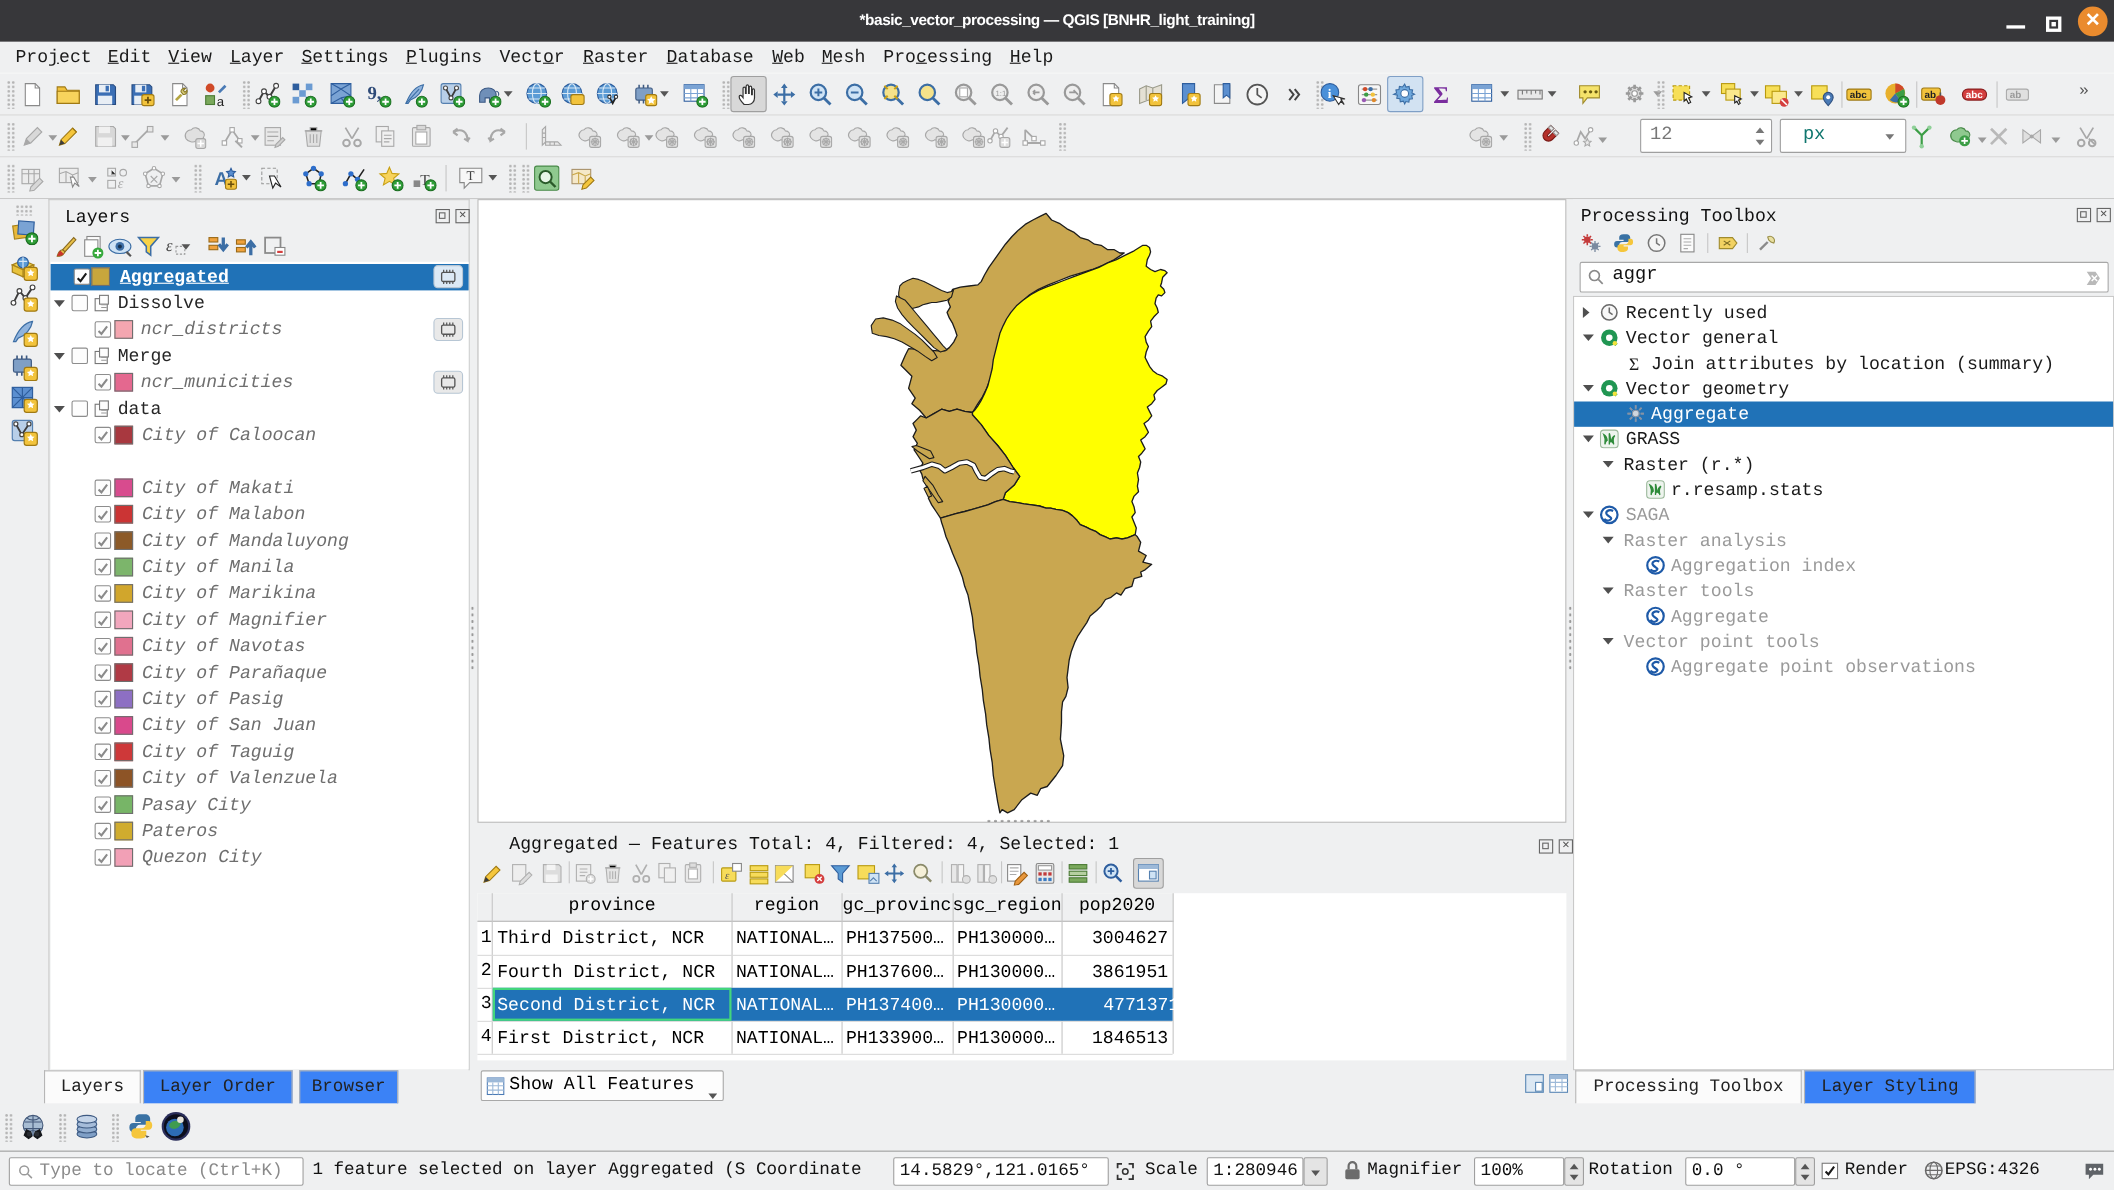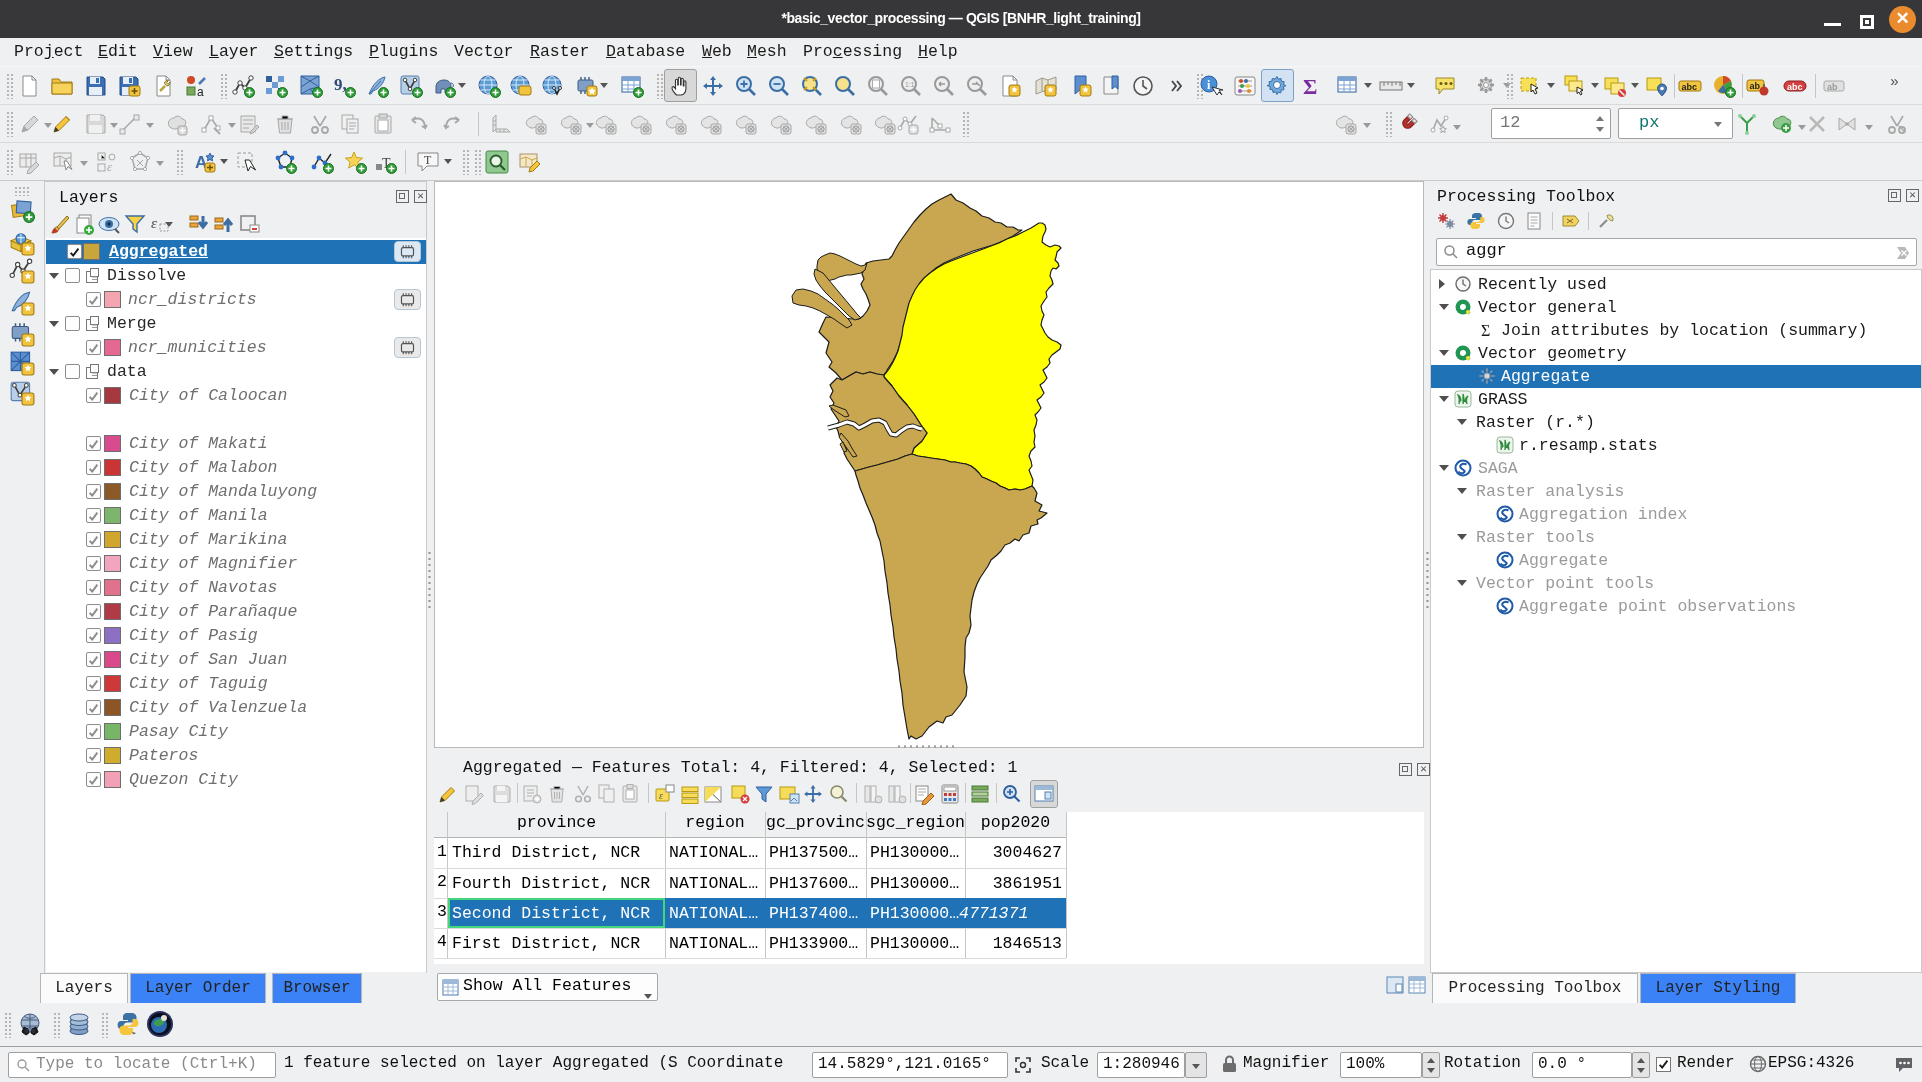--- a/index.html
+++ b/index.html
@@ -1421,21 +1421,21 @@
     <div class="abs" style="left:335px;top:62px;">PH137600…</div>
     <div class="abs" style="left:436px;top:62px;">PH130000…</div>
     <div class="abs" style="left:531px;top:62px;width:97px;text-align:right;">3861951</div>
     <div class="abs" style="left:14px;top:86px;width:618px;height:30px;background:#2072b7;"></div>
     <div class="abs" style="left:0;top:90px;width:13px;height:30px;text-align:right;">3</div>
     <div class="abs" style="left:14px;top:86px;width:217px;height:30px;border:2px solid #43d67c;"></div>
     <div class="abs" style="left:18px;top:92px;color:#fff;">Second District, NCR</div>
     <div class="abs" style="left:235px;top:92px;color:#fff;">NATIONAL…</div>
     <div class="abs" style="left:335px;top:92px;color:#fff;">PH137400…</div>
     <div class="abs" style="left:436px;top:92px;color:#fff;">PH130000…</div>
-    <div class="abs" style="left:525px;top:92px;width:97px;text-align:left;color:#fff;font-style:italic;">4771371</div>
+    <div class="abs" style="left:555px;top:92px;width:97px;text-align:center;color:#fff;">4771371</div>
     <div class="abs" style="left:0;top:120px;width:13px;height:30px;text-align:right;">4</div>
     <div class="abs" style="left:18px;top:122px;">First District, NCR</div>
     <div class="abs" style="left:235px;top:122px;">NATIONAL…</div>
     <div class="abs" style="left:335px;top:122px;">PH133900…</div>
     <div class="abs" style="left:436px;top:122px;">PH130000…</div>
     <div class="abs" style="left:531px;top:122px;width:97px;text-align:right;">1846513</div>
   </div>
   <div class="abs" id="attr-bottom" style="left:0;top:212px;width:990px;height:40px;">
     <div class="abs" style="left:3px;top:9px;width:221px;height:28px;background:#fdfdfd;border:1px solid #a8a8a8;border-radius:2px;">
       <span style="position:absolute;left:4px;top:5px;width:17px;height:17px;"><svg viewBox="0 0 17 17">

